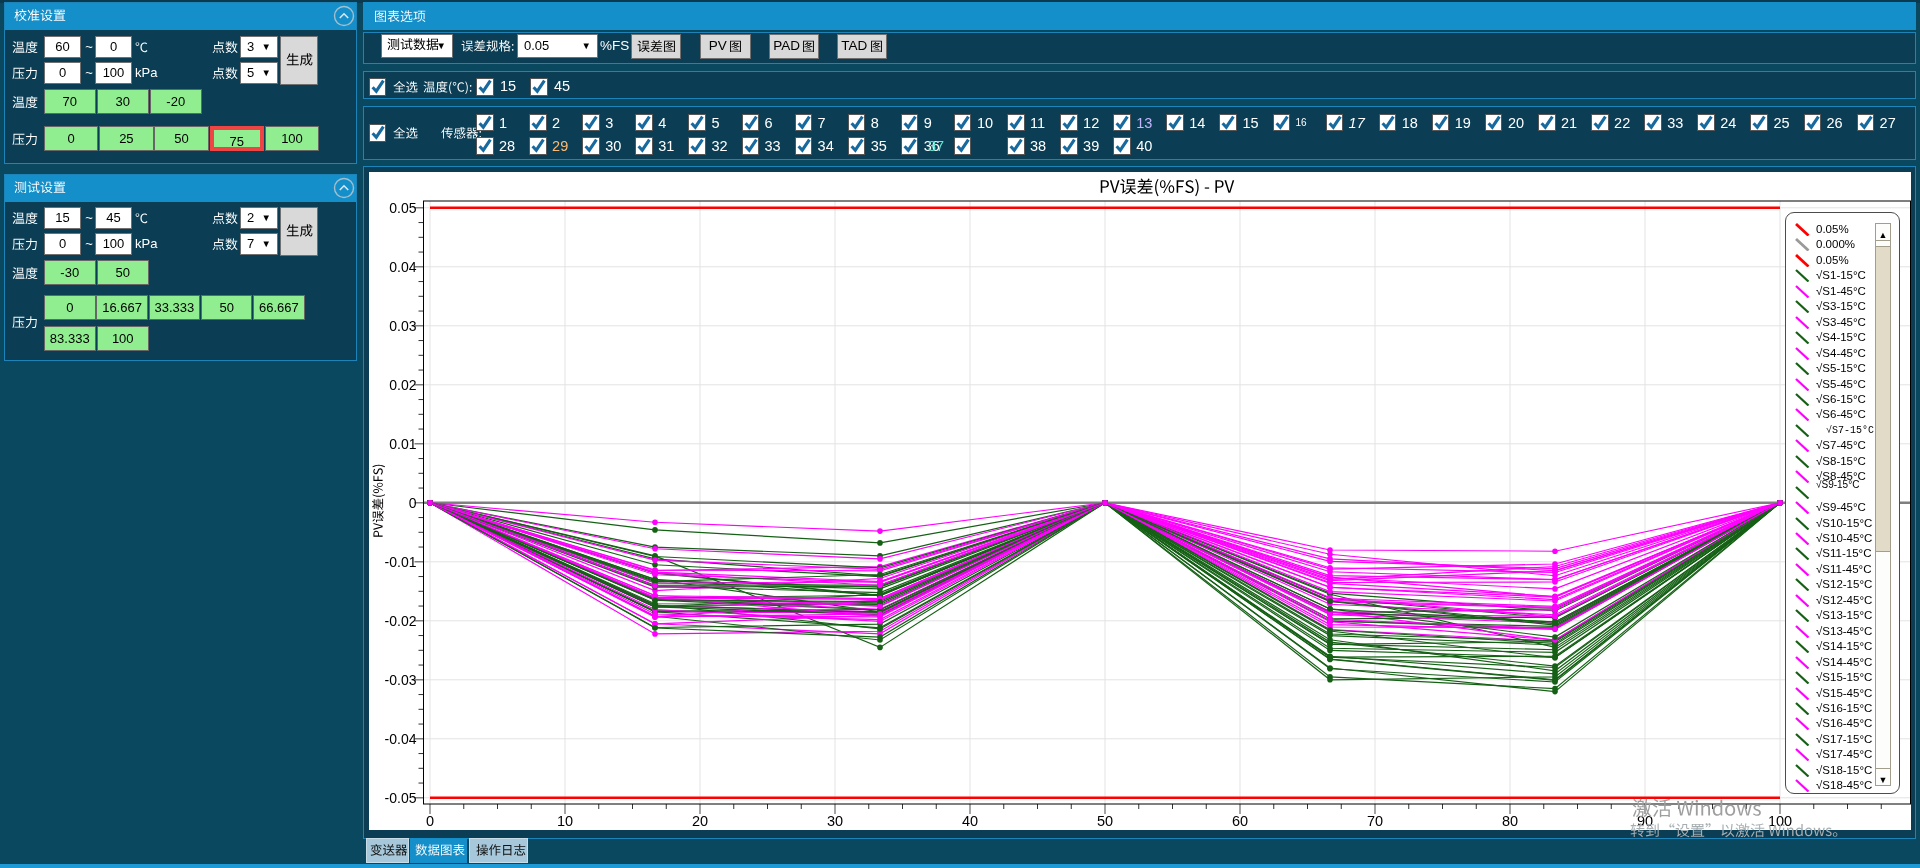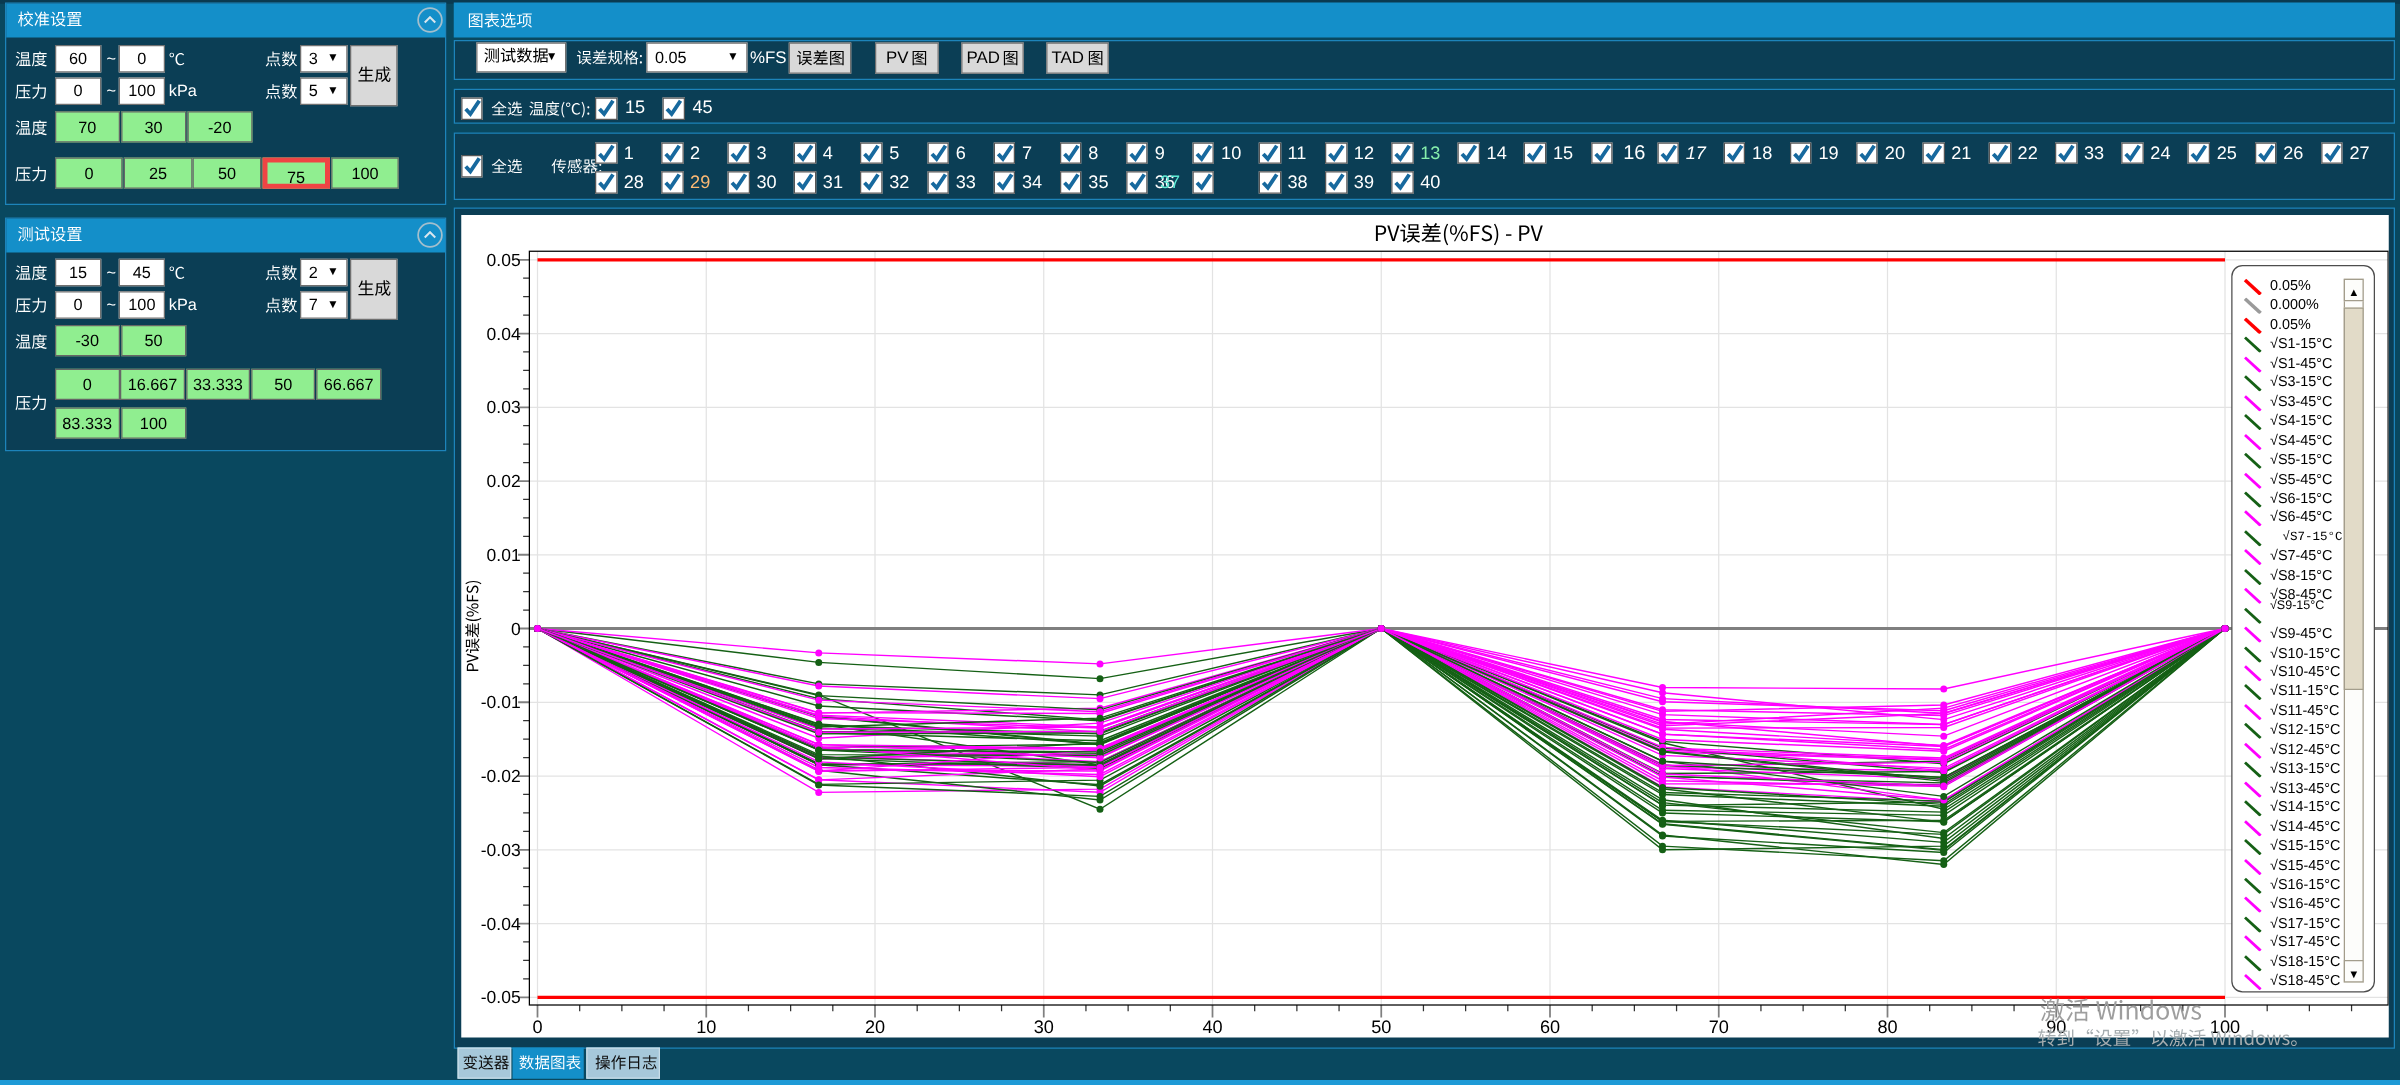--- a/index.html
+++ b/index.html
@@ -412,39 +412,39 @@
     <svg width="17.5" height="17.5" viewBox="0 0 17.5 17.5" style="position:absolute;left:-1px;top:-1px;overflow:visible;">
       <path d="M3.6 9.2 L7.3 13.2 L14.4 2.6" fill="none" stroke="#17699e" stroke-width="3.1"></path>
     </svg>
   </span>
 <div style="left:1083.1px;top:113.5px;width:24px;height:17px;position:absolute;color:#fff;font-size:14.5px;line-height:18px;">12</div>
 <span class="cb" style="left:1113.2px;top:113.5px;width:17.5px;height:17.5px;">
     <svg width="17.5" height="17.5" viewBox="0 0 17.5 17.5" style="position:absolute;left:-1px;top:-1px;overflow:visible;">
       <path d="M3.6 9.2 L7.3 13.2 L14.4 2.6" fill="none" stroke="#17699e" stroke-width="3.1"></path>
     </svg>
   </span>
-<div style="left:1136.2px;top:113.5px;width:24px;height:17px;position:absolute;color:#86efac;font-size:14.5px;line-height:18px;">13</div>
+<div style="left:1136.2px;top:113.5px;width:24px;height:17px;position:absolute;color:#c4b5fd;font-size:14.5px;line-height:18px;">13</div>
 <span class="cb" style="left:1166.3000000000002px;top:113.5px;width:17.5px;height:17.5px;">
     <svg width="17.5" height="17.5" viewBox="0 0 17.5 17.5" style="position:absolute;left:-1px;top:-1px;overflow:visible;">
       <path d="M3.6 9.2 L7.3 13.2 L14.4 2.6" fill="none" stroke="#17699e" stroke-width="3.1"></path>
     </svg>
   </span>
 <div style="left:1189.3000000000002px;top:113.5px;width:24px;height:17px;position:absolute;color:#fff;font-size:14.5px;line-height:18px;">14</div>
 <span class="cb" style="left:1219.4px;top:113.5px;width:17.5px;height:17.5px;">
     <svg width="17.5" height="17.5" viewBox="0 0 17.5 17.5" style="position:absolute;left:-1px;top:-1px;overflow:visible;">
       <path d="M3.6 9.2 L7.3 13.2 L14.4 2.6" fill="none" stroke="#17699e" stroke-width="3.1"></path>
     </svg>
   </span>
 <div style="left:1242.4px;top:113.5px;width:24px;height:17px;position:absolute;color:#fff;font-size:14.5px;line-height:18px;">15</div>
 <span class="cb" style="left:1272.5px;top:113.5px;width:17.5px;height:17.5px;">
     <svg width="17.5" height="17.5" viewBox="0 0 17.5 17.5" style="position:absolute;left:-1px;top:-1px;overflow:visible;">
       <path d="M3.6 9.2 L7.3 13.2 L14.4 2.6" fill="none" stroke="#17699e" stroke-width="3.1"></path>
     </svg>
   </span>
-<div style="left:1295.5px;top:113.5px;width:24px;height:17px;position:absolute;color:#fff;font-size:16px;line-height:18px;text-align:center;">16</div>
+<div style="left:1295.5px;top:113.5px;width:24px;height:17px;position:absolute;color:#fff;font-size:10px;line-height:18px;">16</div>
 <span class="cb" style="left:1325.6px;top:113.5px;width:17.5px;height:17.5px;">
     <svg width="17.5" height="17.5" viewBox="0 0 17.5 17.5" style="position:absolute;left:-1px;top:-1px;overflow:visible;">
       <path d="M3.6 9.2 L7.3 13.2 L14.4 2.6" fill="none" stroke="#17699e" stroke-width="3.1"></path>
     </svg>
   </span>
 <div style="left:1348.6px;top:113.5px;width:24px;height:17px;position:absolute;color:#fff;font-size:14.5px;line-height:18px;font-style:italic;">17</div>
 <span class="cb" style="left:1378.7px;top:113.5px;width:17.5px;height:17.5px;">
     <svg width="17.5" height="17.5" viewBox="0 0 17.5 17.5" style="position:absolute;left:-1px;top:-1px;overflow:visible;">
       <path d="M3.6 9.2 L7.3 13.2 L14.4 2.6" fill="none" stroke="#17699e" stroke-width="3.1"></path>
     </svg>

